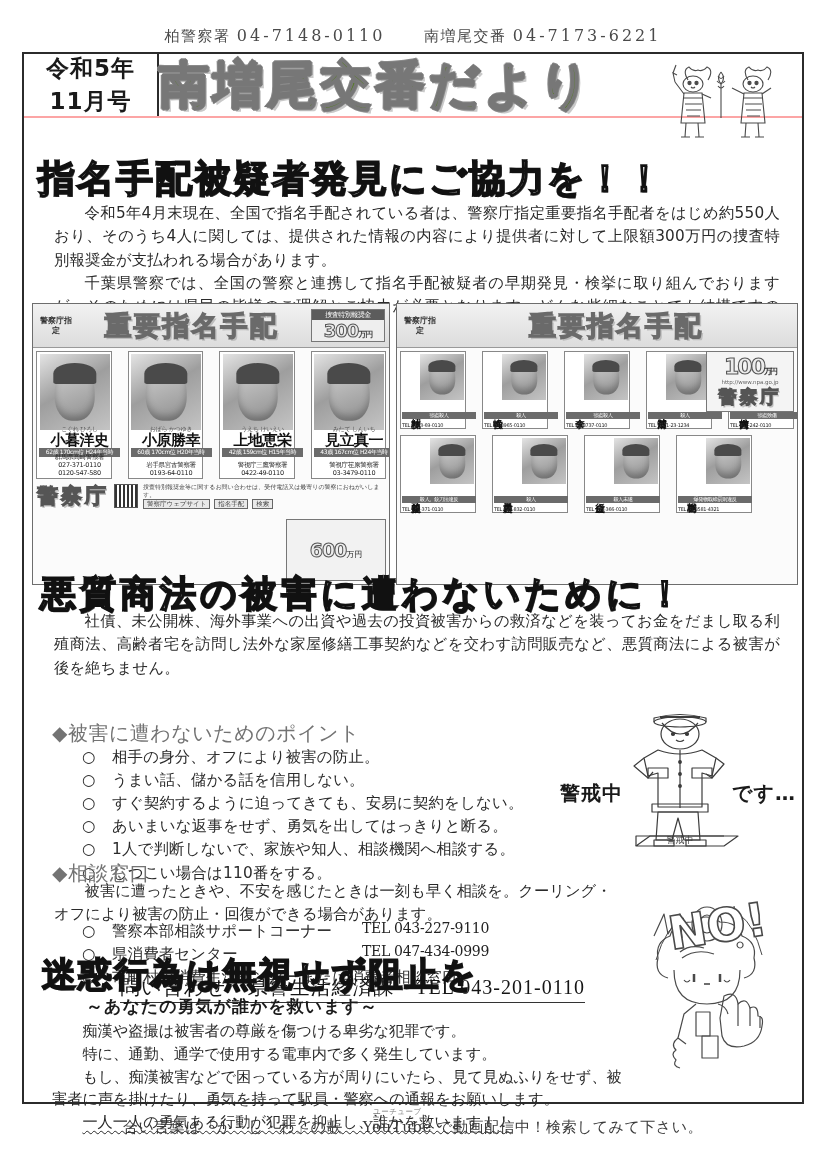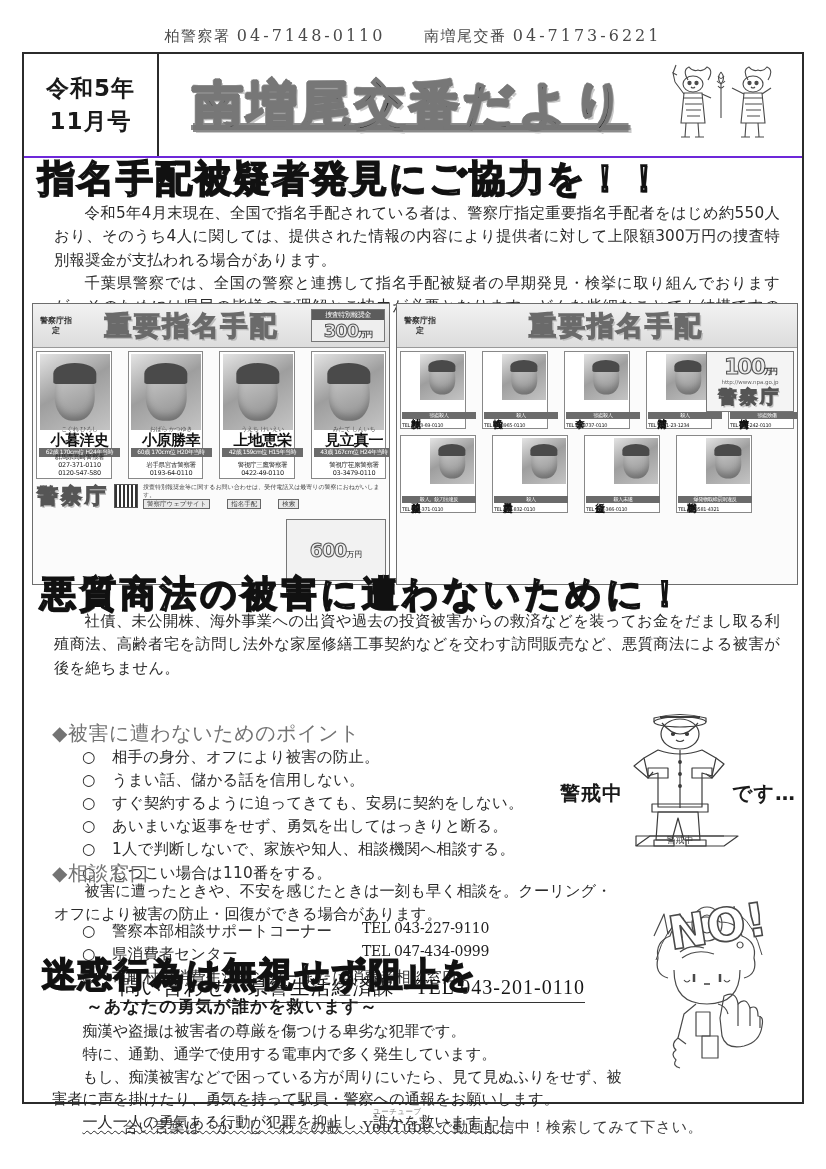--- a/index.html
+++ b/index.html
@@ -24,39 +24,37 @@
 
   
   .frame{
     position:absolute;left:22px;top:52px;
     width:782px;height:1052px;
     border:2px solid #2b2b2b;box-sizing:border-box;
   }
 
   
   .masthead{
-    position:absolute;left:0;top:0;width:100%;height:104px;
-    border-bottom:2px solid #6d28d9;box-sizing:border-box;display:flex;
+    position:absolute;left:0;top:0;width:100%;height:64px;
+    border-bottom:2px solid #fca5a5;box-sizing:border-box;display:flex;
   }
   .issuebox{
     width:135px;height:100%;border-right:2px solid #2b2b2b;box-sizing:border-box;
     display:flex;flex-direction:column;justify-content:center;align-items:center;
     font-weight:bold;font-size:23px;line-height:1.45;letter-spacing:1px;
   }
   .titlewrap{flex:1;position:relative;display:flex;align-items:center;}
   .bigtitle{
-    margin-left:34px;
     font-size:50px;font-weight:bold;letter-spacing:4px;
-    color:#000000;
+    color:#4d7c0f;
     -webkit-text-stroke:2px #777;
     text-shadow:
       2px 0 0 #8a8a8a,-2px 0 0 #8a8a8a,0 2px 0 #8a8a8a,0 -2px 0 #8a8a8a,
       3px 3px 0 #c9c9c9;
     white-space:nowrap;
-    text-decoration:underline;
   }
   .mascots{position:absolute;right:14px;top:6px;width:130px;height:82px;}
 
   
   .sec-h{
     font-weight:bold;letter-spacing:2px;
     color:#ffffff;
     -webkit-text-stroke:1.6px #111;
     text-shadow:1px 1px 0 #555;
     white-space:nowrap;
@@ -138,21 +136,21 @@
   .pfoot{display:flex;align-items:center;gap:5px;padding:0 4px;}
   .npa-logo{
     font-size:21px;font-weight:bold;letter-spacing:3px;color:#efefef;
     -webkit-text-stroke:1.2px #555;text-shadow:1.5px 1.5px 0 #c0c0c0;
   }
   .qr{width:22px;height:22px;background:
       repeating-linear-gradient(90deg,#333 0 2px,#fff 2px 4px),
       repeating-linear-gradient(0deg,#333 0 2px,transparent 2px 4px);
       border:1px solid #555;}
   .pfoot-note{font-size:6px;line-height:1.3;color:#444;flex:1;}
-  .chip{display:inline-block;border:1px solid #666;background:#e9e9e9;padding:0 3px;font-size:6.5px;margin-right:15px;}
+  .chip{display:inline-block;border:1px solid #666;background:#e9e9e9;padding:0 3px;font-size:6.5px;margin-right:2px;}
   .url{font-size:5.5px;color:#666;}
   .reward-side{
     position:absolute;right:3px;top:47px;width:88px;border:1px solid #777;
     background:#f4f4f4;padding:2px;box-sizing:border-box;text-align:center;
   }
   .reward-side .rv{font-size:22px;font-weight:bold;color:#ececec;-webkit-text-stroke:1.1px #555;letter-spacing:-2px;}
   .reward-side .rv small{font-size:8px;-webkit-text-stroke:0;color:#333;}
   .reward600{
     position:absolute;right:3px;bottom:3px;width:100px;border:1px solid #777;
     background:#f2f2f2;text-align:center;padding:19px;box-sizing:border-box;

